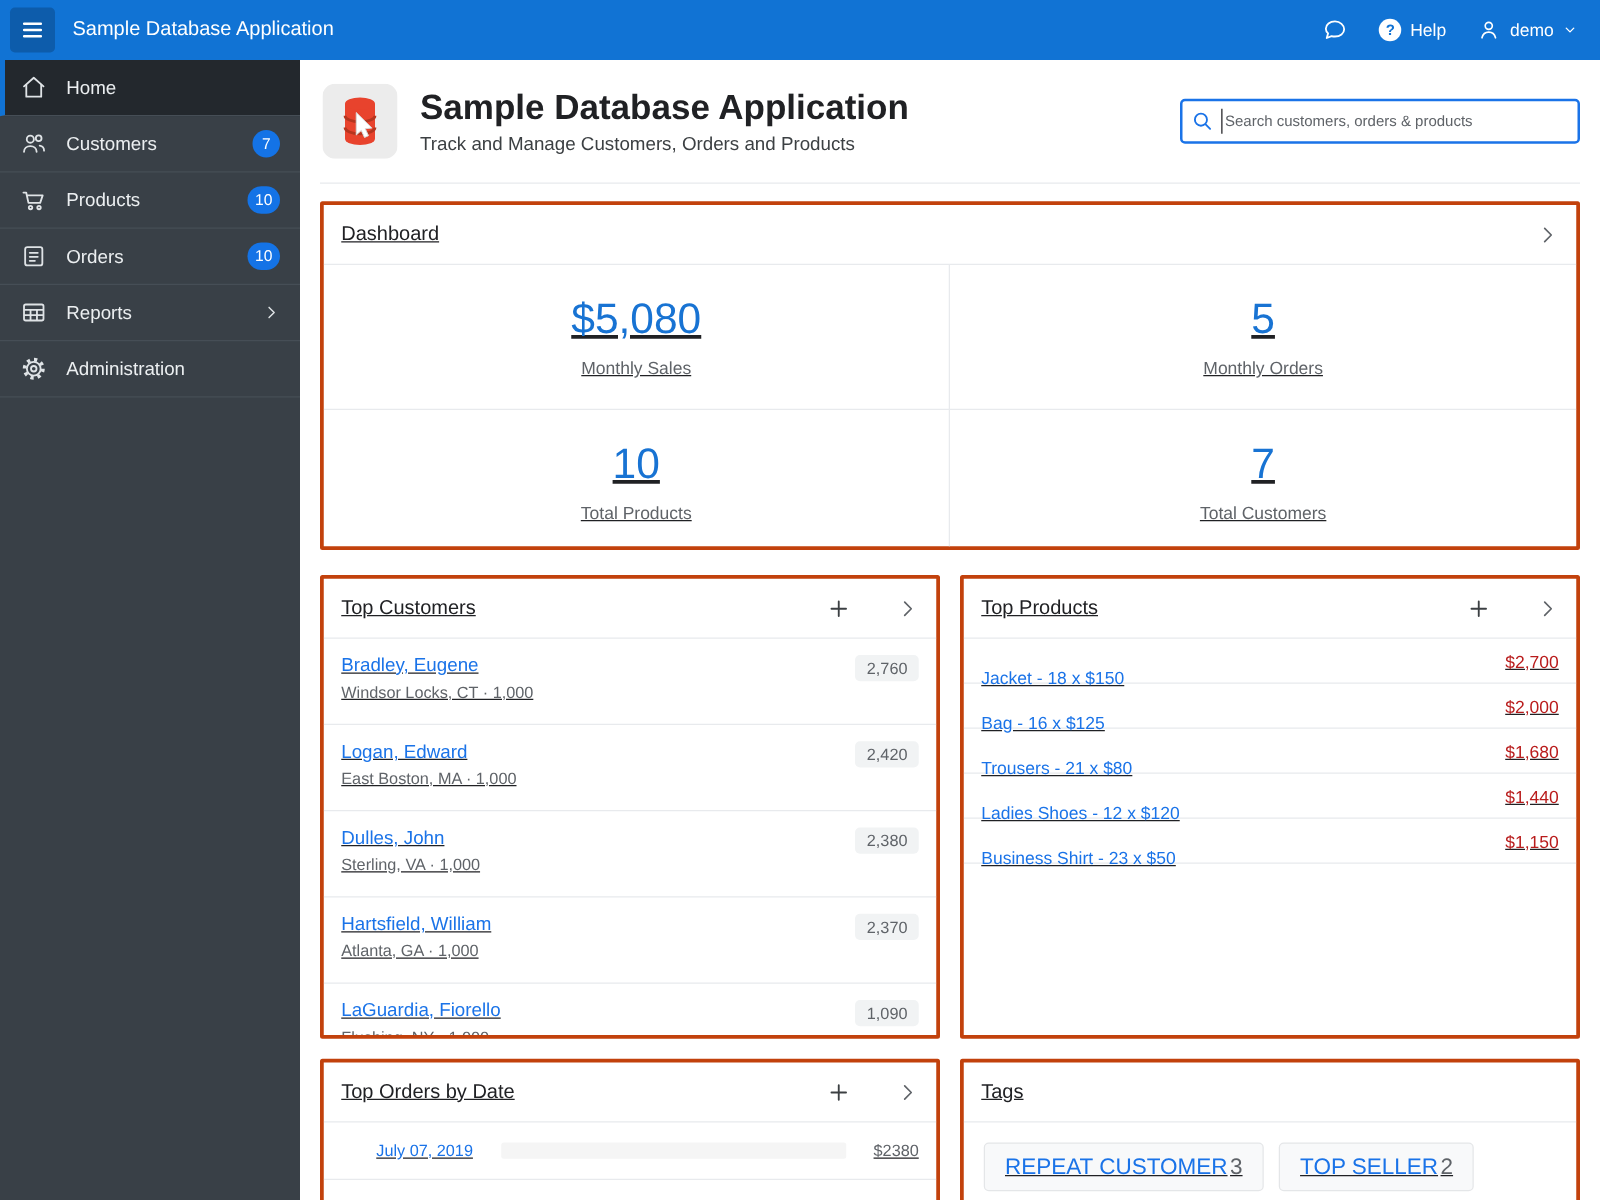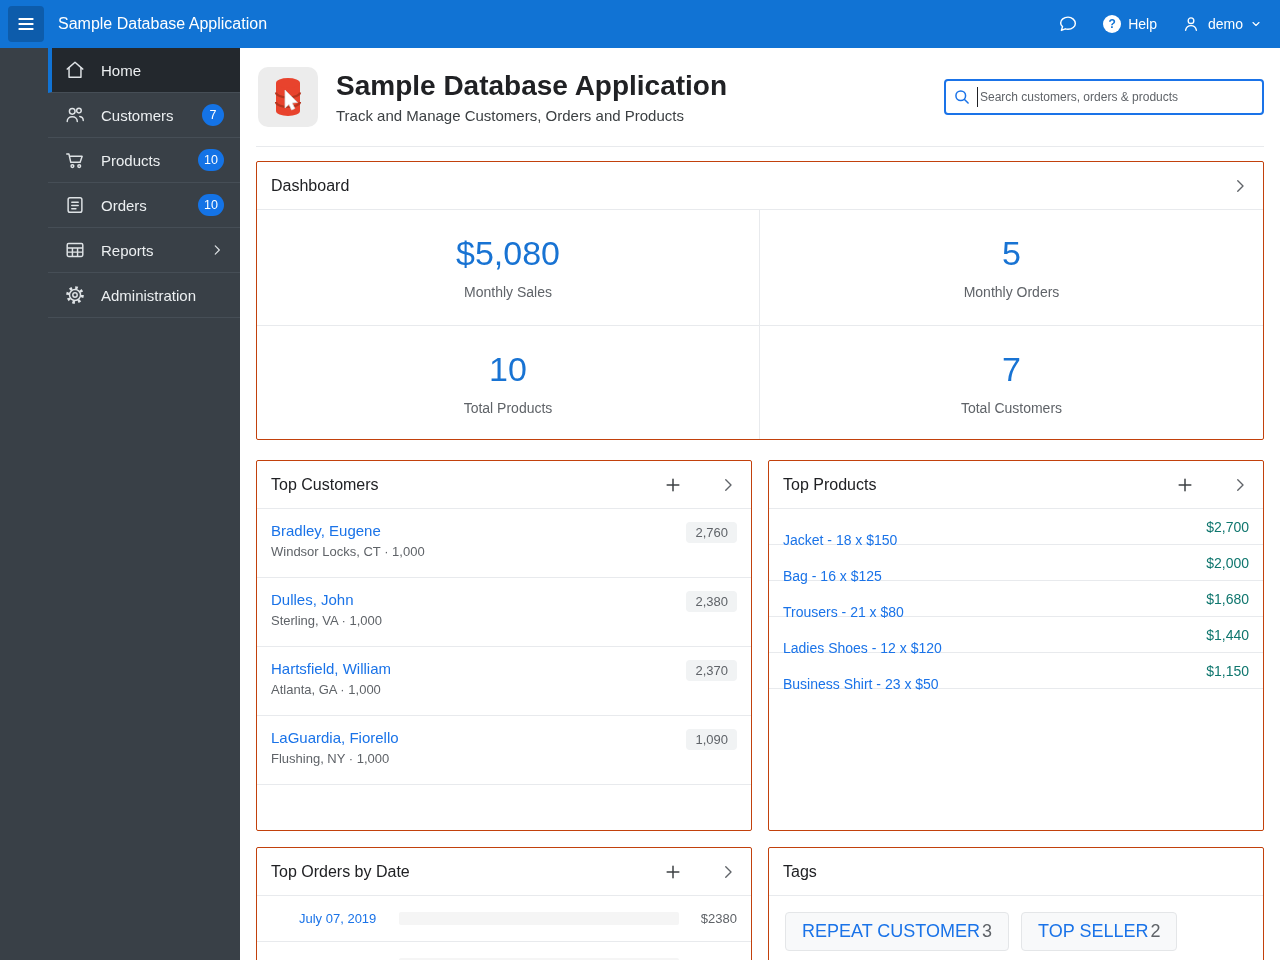--- a/index.html
+++ b/index.html
@@ -13,21 +13,21 @@
     display:flex; align-items:center; justify-content:center; cursor:pointer; }
   .topbar-title { font-size:16px; font-weight:500; margin-left:14px; }
   .topbar-right { margin-left:auto; display:flex; align-items:center; gap:24px; }
   .tb-group { display:flex; align-items:center; gap:7px; font-size:14px; cursor:pointer; }
   .help-circle { width:18px; height:18px; border-radius:50%; background:#fff;
     color:#1173d4; font-size:12px; font-weight:700; display:flex;
     align-items:center; justify-content:center; }
 
   
   .layout { display:flex; height:912px; }
-  .sidebar { width:240px; background:#394047; flex-shrink:0;padding-left:48px; }
+  .sidebar { width:240px; background:#394047; flex-shrink:0; }
   .nav-item { height:45px; display:flex; align-items:center; gap:15px;
     padding:0 16px; border-bottom:1px solid #464e56; color:#eceff1;
     font-size:15px; cursor:pointer; }
   .nav-item.active { background:#23282d; border-left:4px solid #1173d4; padding-left:12px; }
   .nav-item svg { stroke:#dfe3e6; }
   .nav-badge { margin-left:auto; background:#1473e6; color:#fff; border-radius:11px;
     min-width:22px; height:22px; padding:0 6px; font-size:12.5px;
     display:flex; align-items:center; justify-content:center; }
   .nav-chevron { margin-left:auto; display:flex; }
 
@@ -41,21 +41,21 @@
   .app-subtitle { font-size:15px; color:#3c4043; }
   .search-wrap { margin-left:auto; position:relative; width:320px; height:36px; }
   .search-wrap input { width:100%; height:36px; border:2px solid #1a73e8;
     border-radius:4px; padding:0 10px 0 34px; font-size:12px; color:#202124;
     outline:none; font-family:Liberation Sans, sans-serif; }
   .search-wrap input::placeholder { color:#5f6368; }
   .search-icon { position:absolute; left:8px; top:8px; }
   .caret { position:absolute; left:33px; top:8px; width:1px; height:20px; background:#202124; }
 
   
-  .card { border:1px solid #c2410c; border-radius:2px; background:#fff; overflow:hidden; }
+  .card { border:3px solid #c2410c; border-radius:2px; background:#fff; overflow:hidden;text-decoration:underline; }
   .card-header { height:48px; display:flex; align-items:center; padding:0 14px;
     border-bottom:1px solid #e8eaed; }
   .card-title { font-size:16px; font-weight:500; color:#202124; }
   .card-actions { margin-left:auto; display:flex; align-items:center; gap:36px; }
   .icon-btn { display:flex; cursor:pointer; }
 
   .dashboard-card { margin-top:14px; height:279px; }
   .stats-grid { display:grid; grid-template-columns:1fr 1fr; height:230px; }
   .stat { display:flex; flex-direction:column; align-items:center;
     justify-content:center; gap:11px; }
@@ -72,21 +72,21 @@
   .cust-row { height:69px; padding:13px 14px 0; border-bottom:1px solid #e8eaed;
     position:relative; }
   .cust-name { font-size:15px; font-weight:500; color:#1a73e8; cursor:pointer; }
   .cust-sub { font-size:13px; color:#5f6368; margin-top:5px; }
   .cust-badge { position:absolute; right:14px; top:13px; background:#f1f3f4;
     border-radius:4px; padding:3px 9px; font-size:13px; color:#5f6368; }
 
   .prod-row { height:36px; display:flex; align-items:center; padding:0 14px;
     border-bottom:1px solid #e8eaed; font-size:14px; }
   .prod-name { color:#1a73e8; cursor:pointer;margin-top:26px; }
-  .prod-value { margin-left:auto; color:#0f766e; }
+  .prod-value { margin-left:auto; color:#b91c1c; }
 
   .bottom-row { display:flex; gap:16px; margin-top:16px; }
   .bottom-row .card { flex:1; height:200px; }
   .order-row { height:46px; display:flex; align-items:center; padding:0 14px;
     border-bottom:1px solid #e8eaed; font-size:13px; }
   .order-date { width:100px; color:#1a73e8; flex-shrink:0; cursor:pointer;margin-left:28px; }
   .order-track { flex:1; height:13px; background:#f5f5f5; border-radius:2px;
     margin-right:14px; overflow:hidden; }
   .order-fill { height:100%; background:#4a93e2; border-radius:2px; }
   .order-value { width:44px; text-align:right; color:#5f6368; flex-shrink:0; }
@@ -263,20 +263,25 @@
                 </svg>
               </span>
           </div>
         </div>
         <div class="cust-row">
           <div class="cust-name">Bradley, Eugene</div>
           <div class="cust-sub">Windsor Locks, CT · 1,000</div>
           <span class="cust-badge">2,760</span>
         </div>
         <div class="cust-row">
+          <div class="cust-name">Logan, Edward</div>
+          <div class="cust-sub">East Boston, MA · 1,000</div>
+          <span class="cust-badge">2,420</span>
+        </div>
+        <div class="cust-row">
           <div class="cust-name">Dulles, John</div>
           <div class="cust-sub">Sterling, VA · 1,000</div>
           <span class="cust-badge">2,380</span>
         </div>
         <div class="cust-row">
           <div class="cust-name">Hartsfield, William</div>
           <div class="cust-sub">Atlanta, GA · 1,000</div>
           <span class="cust-badge">2,370</span>
         </div>
         <div class="cust-row">

